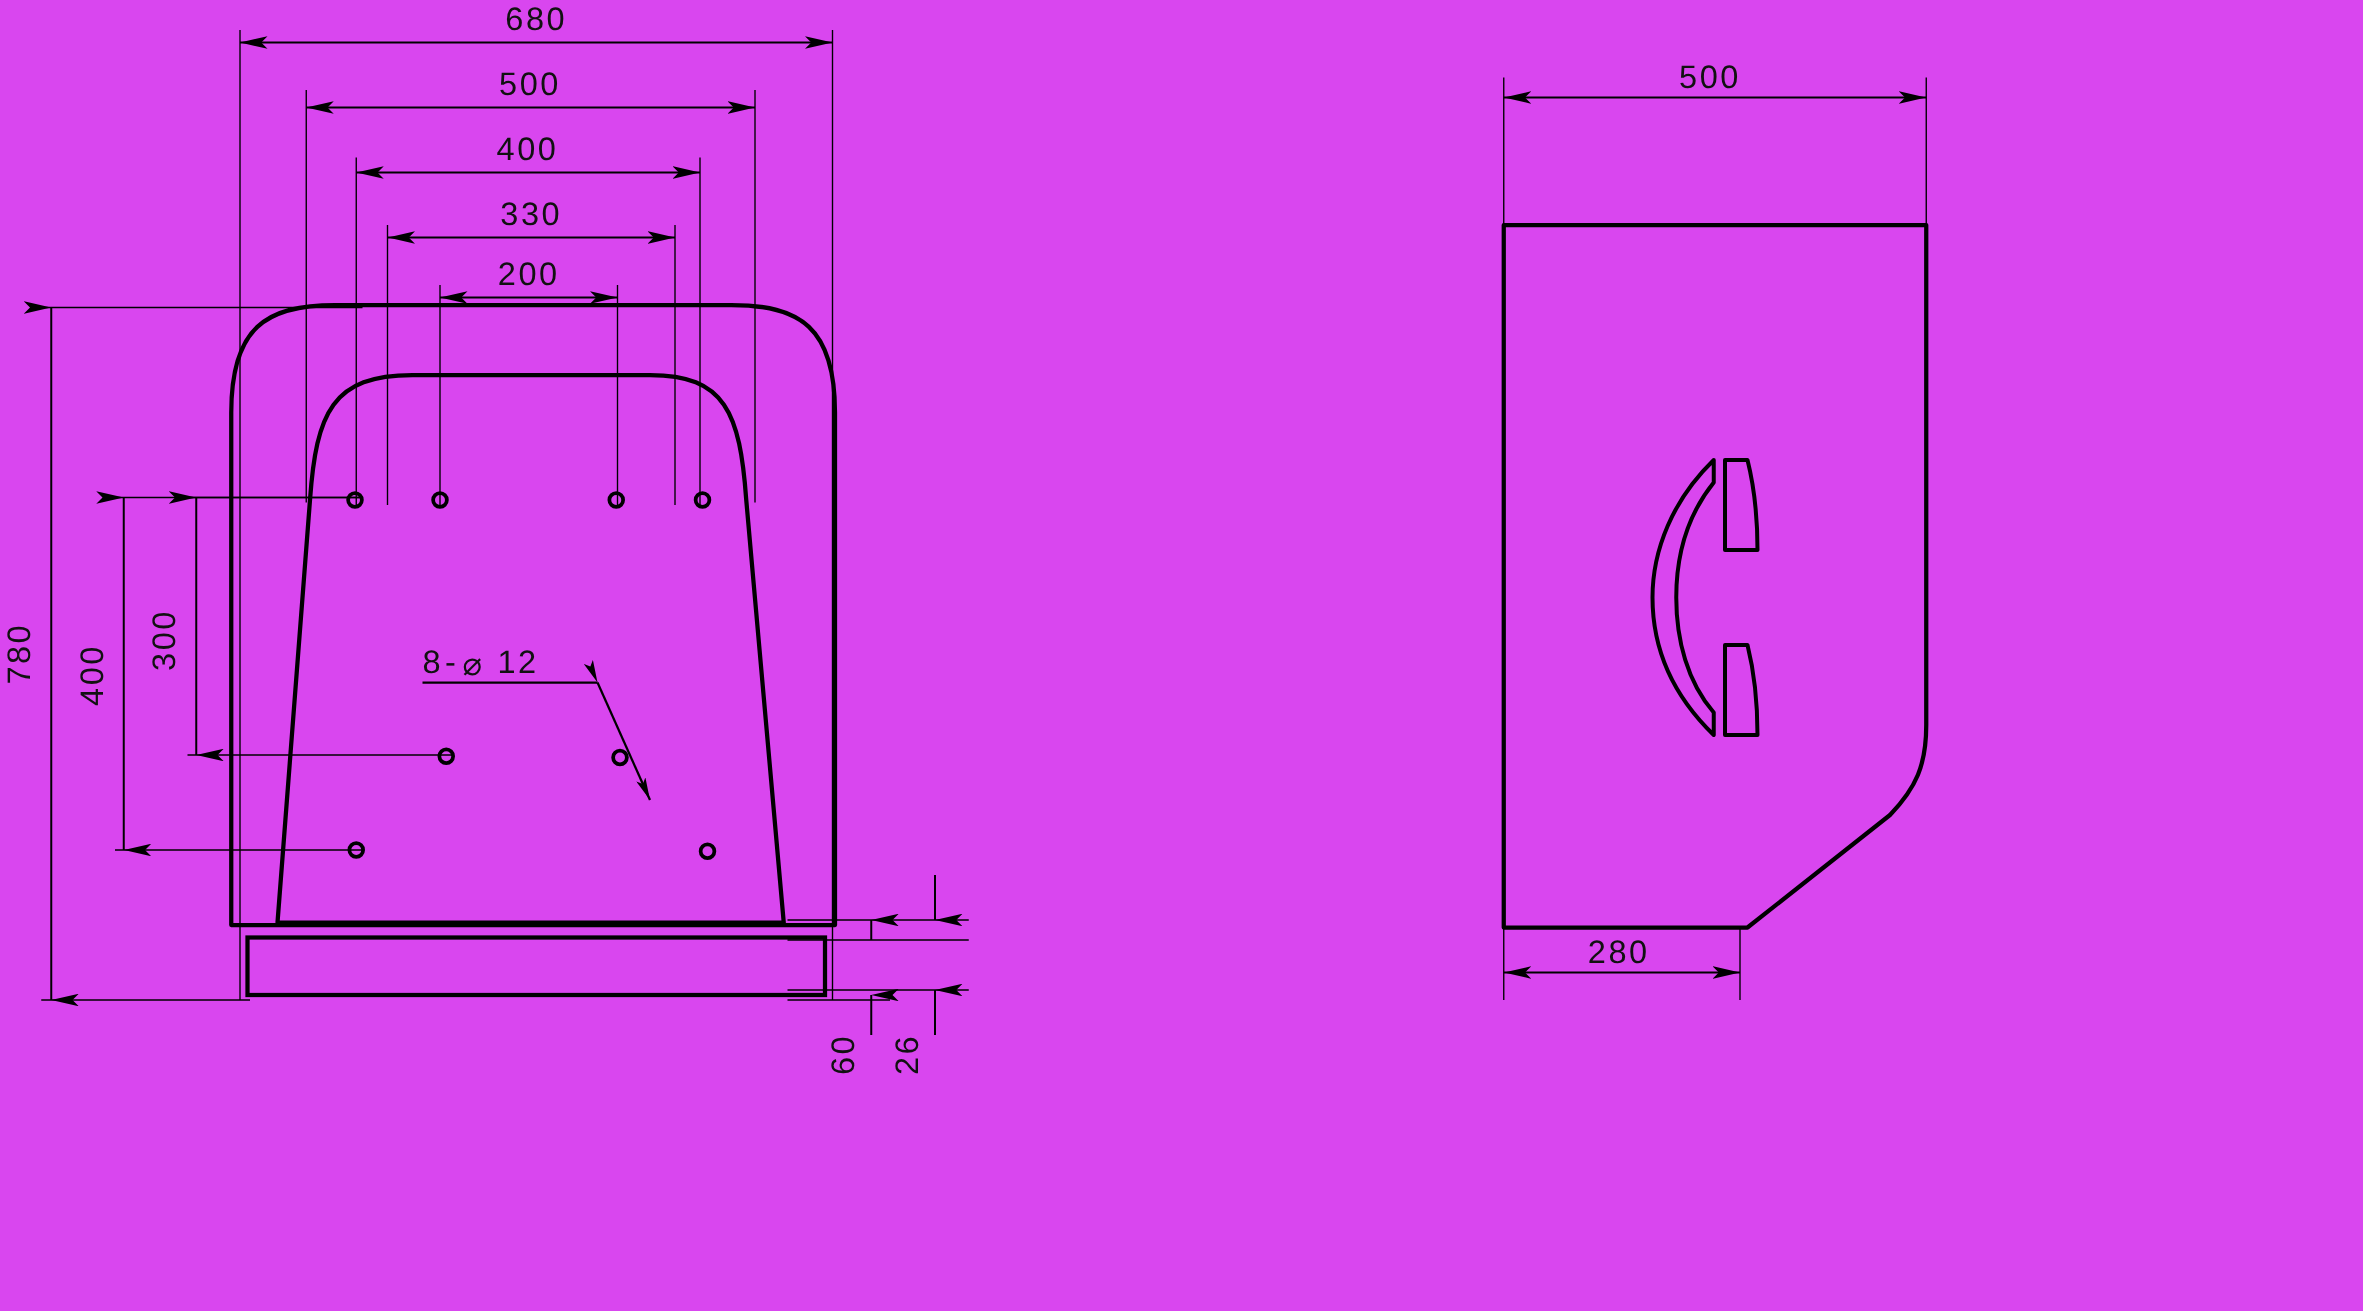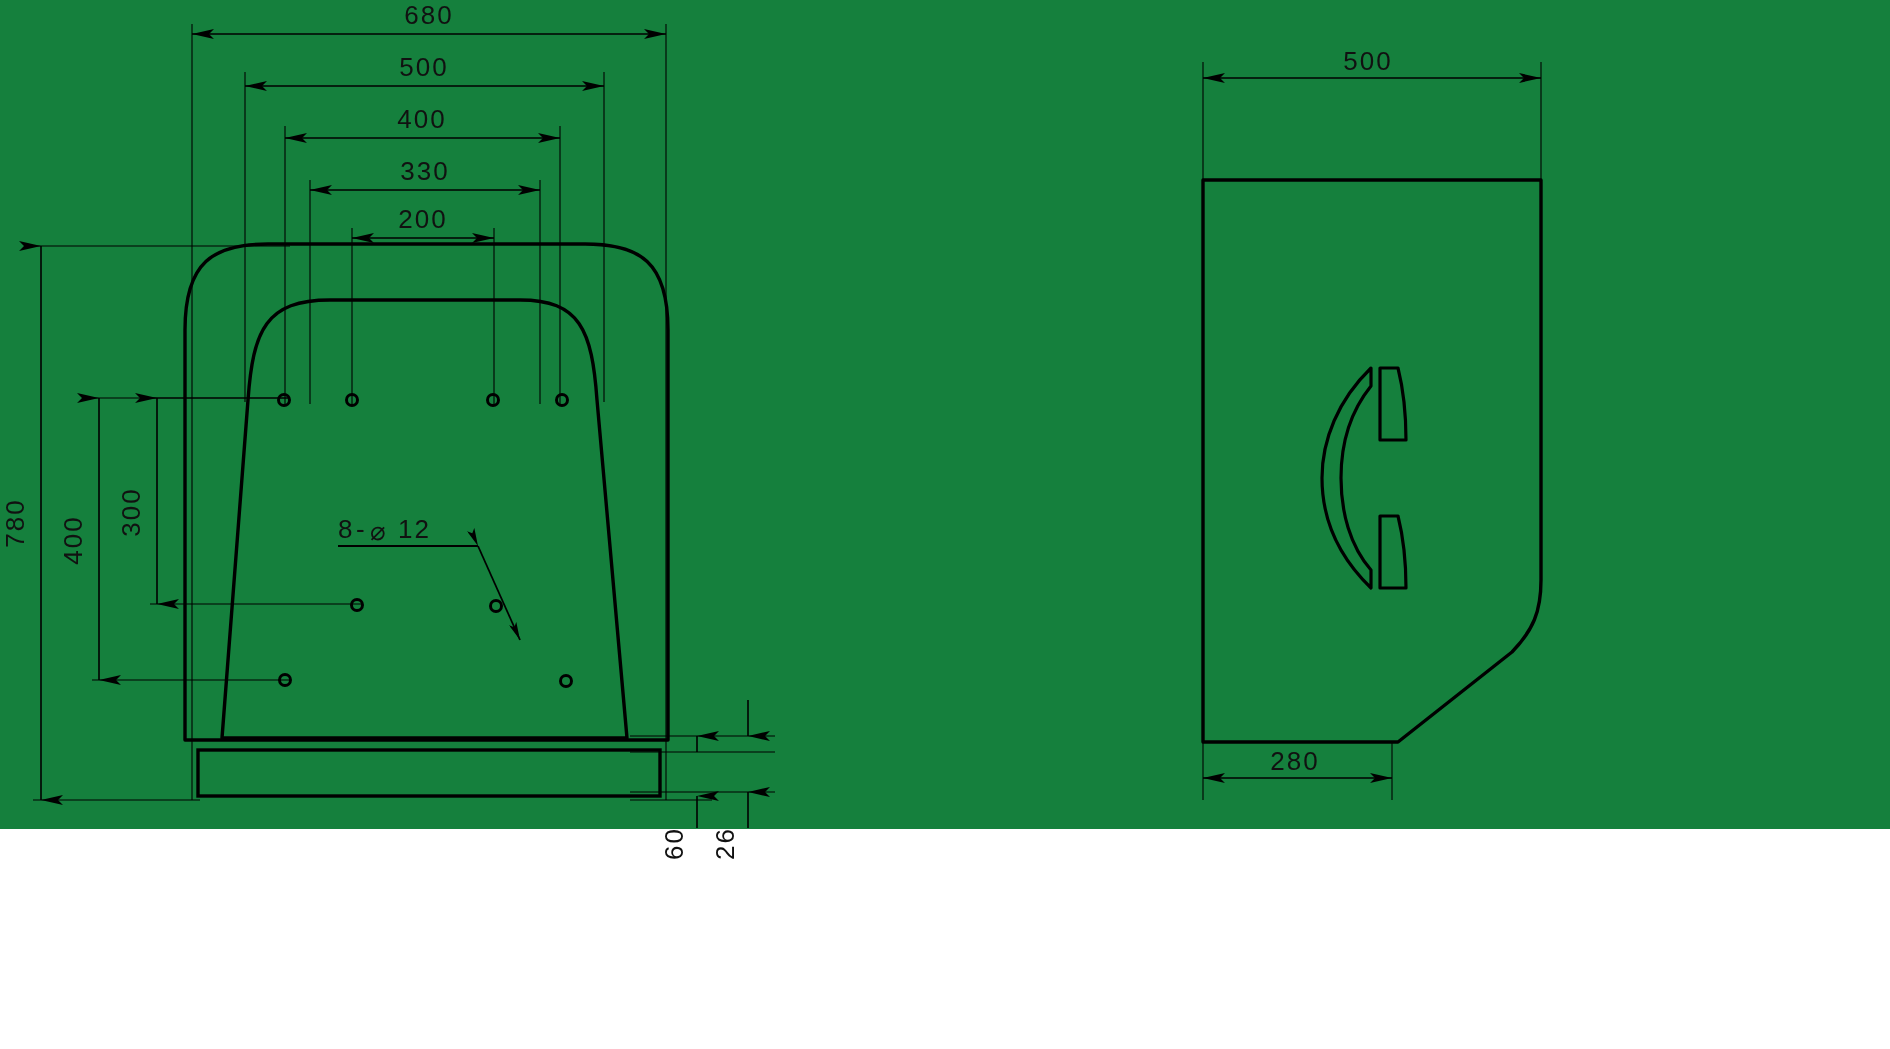--- a/index.html
+++ b/index.html
@@ -1,18 +1,18 @@
 <!DOCTYPE html>
 <html><head>
 <meta charset="utf-8">
 <style>
   html,body{margin:0;padding:0;background:#ffffff;}
   body{width:1890px;height:1049px;overflow:hidden;
        font-family:"Liberation Sans", sans-serif;}
-  #sheet{position:relative;width:1890px;height:829px;background:#15803d;}
+  #sheet{position:relative;width:1890px;height:1049px;background:#d946ef;}
   svg{display:block;}
   .dimtext{font-family:"Liberation Sans", sans-serif;font-size:26px;fill:#111;letter-spacing:2px;}
 </style>
 </head>
 <body>
 
 <div id="sheet">
 <svg width="1890" height="1049" viewBox="0 0 1890 1049" xmlns="http://www.w3.org/2000/svg">
 
   <defs>

